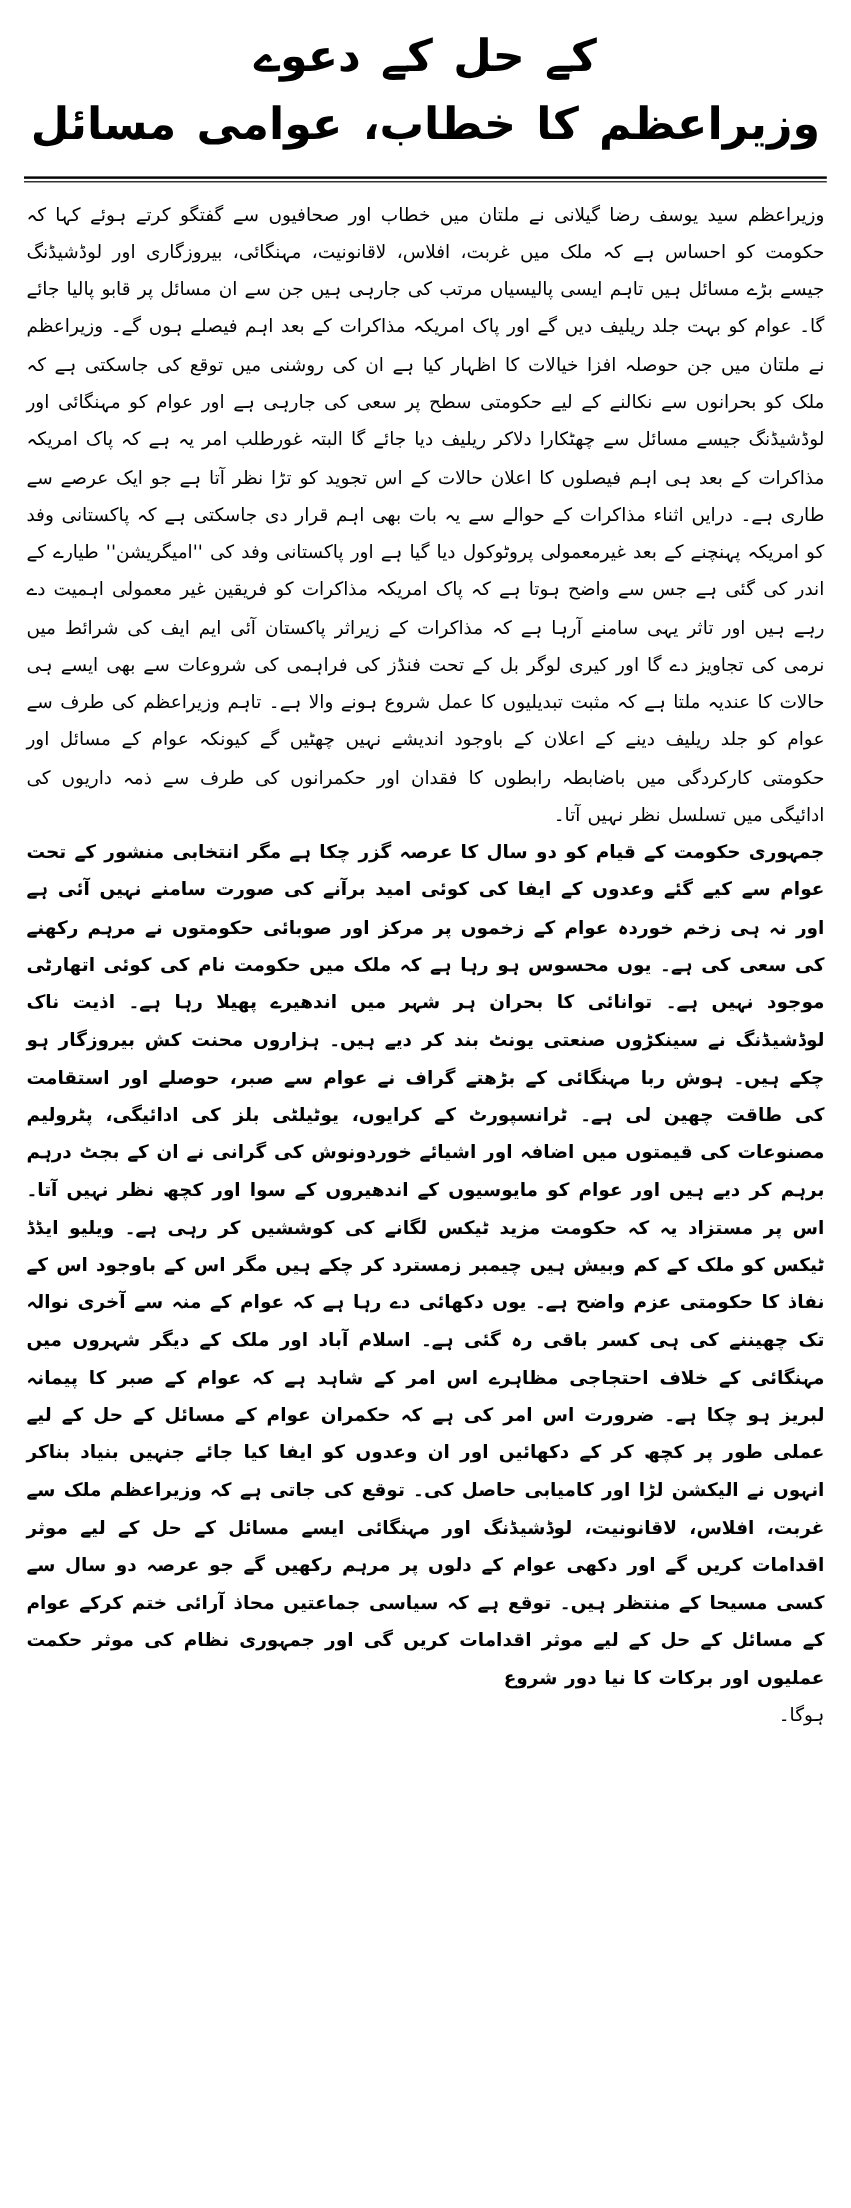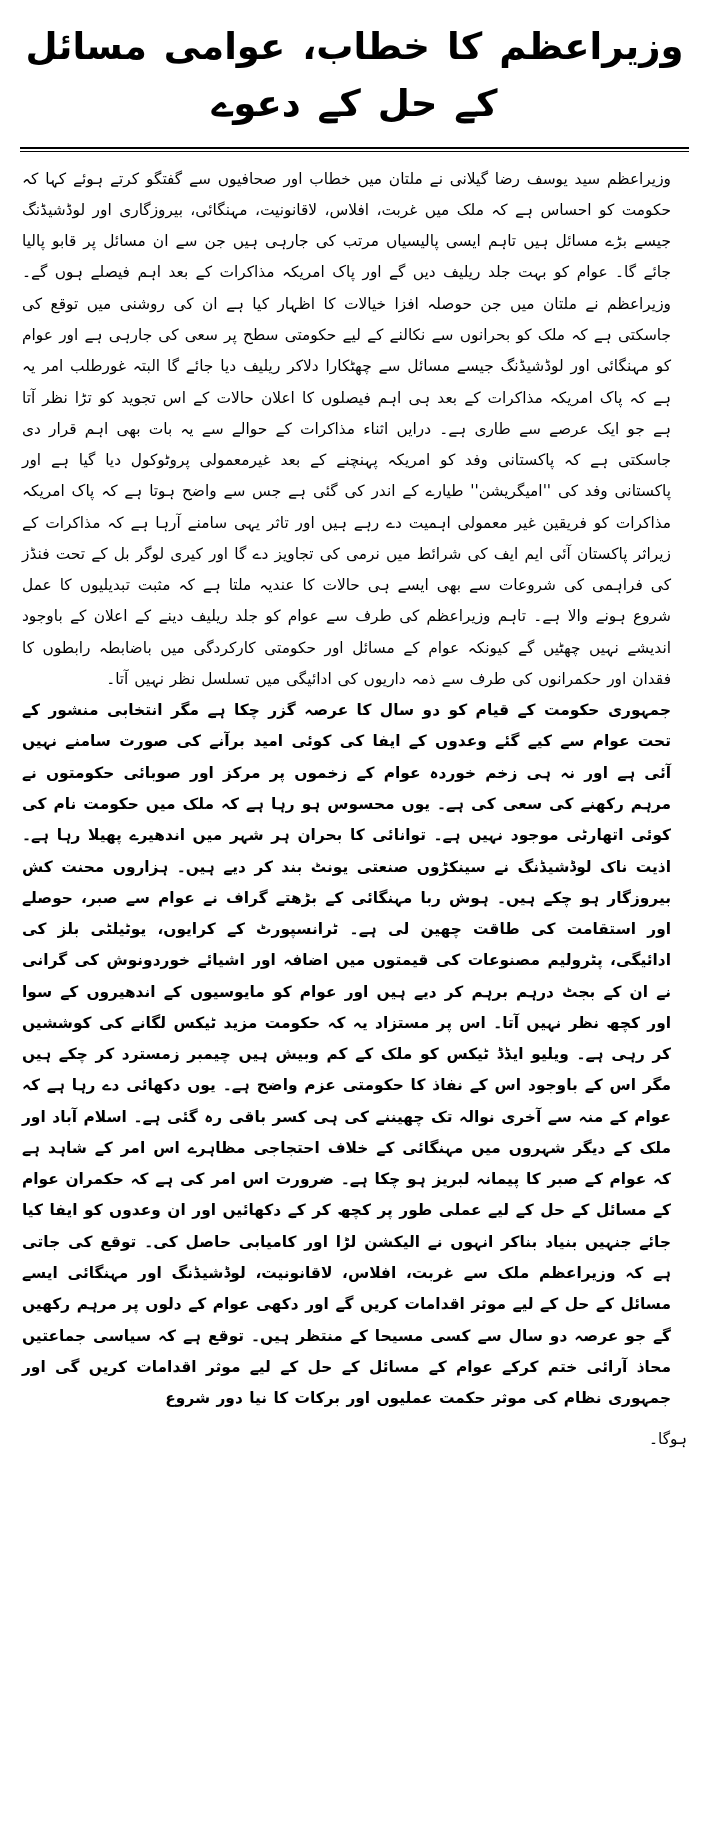--- a/index.html
+++ b/index.html
@@ -52,45 +52,44 @@
     text-align-last: right;
     font-family: "DejaVu Sans", sans-serif;
     font-size: 15.4px;
     line-height: 2.03;
     color: #000;
     padding: 12px 4px 0 4px;
     word-spacing: 1px;
     hyphens: none;
   }
   .body-text p {
-    margin: 0 16px 0 0;
+    margin: 0 0 0 0;
     text-indent: 0;
   }
   .body-text p + p {
     margin-top: 0;
     font-weight: bold;
   }
   .last-word {
     display: block;
     text-align: right;
     direction: rtl;
     padding: 0 4px;
     font-size: 15.4px;
     line-height: 2.03;
-    margin-top: 10px;
   }
 </style>
 </head>
 <body>
 
 <div class="page">
 
   <div class="headline">
+    <span class="line">کے حل کے دعوے</span>
     <span class="line">وزیراعظم کا خطاب، عوامی مسائل</span>
-    <span class="line">کے حل کے دعوے</span>
   </div>
 
   <hr class="rule">
   <hr class="rule thin">
 
   <div class="body-text">
     <p>وزیراعظم سید یوسف رضا گیلانی نے ملتان میں خطاب اور صحافیوں سے گفتگو کرتے ہوئے کہا کہ حکومت کو احساس ہے کہ ملک میں غربت، افلاس، لاقانونیت، مہنگائی، بیروزگاری اور لوڈشیڈنگ جیسے بڑے مسائل ہیں تاہم ایسی پالیسیاں مرتب کی جارہی ہیں جن سے ان مسائل پر قابو پالیا جائے گا۔ عوام کو بہت جلد ریلیف دیں گے اور پاک امریکہ مذاکرات کے بعد اہم فیصلے ہوں گے۔ وزیراعظم نے ملتان میں جن حوصلہ افزا خیالات کا اظہار کیا ہے ان کی روشنی میں توقع کی جاسکتی ہے کہ ملک کو بحرانوں سے نکالنے کے لیے حکومتی سطح پر سعی کی جارہی ہے اور عوام کو مہنگائی اور لوڈشیڈنگ جیسے مسائل سے چھٹکارا دلاکر ریلیف دیا جائے گا البتہ غورطلب امر یہ ہے کہ پاک امریکہ مذاکرات کے بعد ہی اہم فیصلوں کا اعلان حالات کے اس تجوید کو تڑا نظر آتا ہے جو ایک عرصے سے طاری ہے۔ درایں اثناء مذاکرات کے حوالے سے یہ بات بھی اہم قرار دی جاسکتی ہے کہ پاکستانی وفد کو امریکہ پہنچنے کے بعد غیرمعمولی پروٹوکول دیا گیا ہے اور پاکستانی وفد کی ''امیگریشن'' طیارے کے اندر کی گئی ہے جس سے واضح ہوتا ہے کہ پاک امریکہ مذاکرات کو فریقین غیر معمولی اہمیت دے رہے ہیں اور تاثر یہی سامنے آرہا ہے کہ مذاکرات کے زیراثر پاکستان آئی ایم ایف کی شرائط میں نرمی کی تجاویز دے گا اور کیری لوگر بل کے تحت فنڈز کی فراہمی کی شروعات سے بھی ایسے ہی حالات کا عندیہ ملتا ہے کہ مثبت تبدیلیوں کا عمل شروع ہونے والا ہے۔ تاہم وزیراعظم کی طرف سے عوام کو جلد ریلیف دینے کے اعلان کے باوجود اندیشے نہیں چھٹیں گے کیونکہ عوام کے مسائل اور حکومتی کارکردگی میں باضابطہ رابطوں کا فقدان اور حکمرانوں کی طرف سے ذمہ داریوں کی ادائیگی میں تسلسل نظر نہیں آتا۔</p>
     <p>جمہوری حکومت کے قیام کو دو سال کا عرصہ گزر چکا ہے مگر انتخابی منشور کے تحت عوام سے کیے گئے وعدوں کے ایفا کی کوئی امید برآنے کی صورت سامنے نہیں آئی ہے اور نہ ہی زخم خوردہ عوام کے زخموں پر مرکز اور صوبائی حکومتوں نے مرہم رکھنے کی سعی کی ہے۔ یوں محسوس ہو رہا ہے کہ ملک میں حکومت نام کی کوئی اتھارٹی موجود نہیں ہے۔ توانائی کا بحران ہر شہر میں اندھیرے پھیلا رہا ہے۔ اذیت ناک لوڈشیڈنگ نے سینکڑوں صنعتی یونٹ بند کر دیے ہیں۔ ہزاروں محنت کش بیروزگار ہو چکے ہیں۔ ہوش ربا مہنگائی کے بڑھتے گراف نے عوام سے صبر، حوصلے اور استقامت کی طاقت چھین لی ہے۔ ٹرانسپورٹ کے کرایوں، یوٹیلٹی بلز کی ادائیگی، پٹرولیم مصنوعات کی قیمتوں میں اضافہ اور اشیائے خوردونوش کی گرانی نے ان کے بجٹ درہم برہم کر دیے ہیں اور عوام کو مایوسیوں کے اندھیروں کے سوا اور کچھ نظر نہیں آتا۔ اس پر مستزاد یہ کہ حکومت مزید ٹیکس لگانے کی کوششیں کر رہی ہے۔ ویلیو ایڈڈ ٹیکس کو ملک کے کم وبیش ہیں چیمبر زمسترد کر چکے ہیں مگر اس کے باوجود اس کے نفاذ کا حکومتی عزم واضح ہے۔ یوں دکھائی دے رہا ہے کہ عوام کے منہ سے آخری نوالہ تک چھیننے کی ہی کسر باقی رہ گئی ہے۔ اسلام آباد اور ملک کے دیگر شہروں میں مہنگائی کے خلاف احتجاجی مظاہرے اس امر کے شاہد ہے کہ عوام کے صبر کا پیمانہ لبریز ہو چکا ہے۔ ضرورت اس امر کی ہے کہ حکمران عوام کے مسائل کے حل کے لیے عملی طور پر کچھ کر کے دکھائیں اور ان وعدوں کو ایفا کیا جائے جنہیں بنیاد بناکر انہوں نے الیکشن لڑا اور کامیابی حاصل کی۔ توقع کی جاتی ہے کہ وزیراعظم ملک سے غربت، افلاس، لاقانونیت، لوڈشیڈنگ اور مہنگائی ایسے مسائل کے حل کے لیے موثر اقدامات کریں گے اور دکھی عوام کے دلوں پر مرہم رکھیں گے جو عرصہ دو سال سے کسی مسیحا کے منتظر ہیں۔ توقع ہے کہ سیاسی جماعتیں محاذ آرائی ختم کرکے عوام کے مسائل کے حل کے لیے موثر اقدامات کریں گی اور جمہوری نظام کی موثر حکمت عملیوں اور برکات کا نیا دور شروع</p>
   </div>
   <div class="last-word">ہوگا۔</div>

